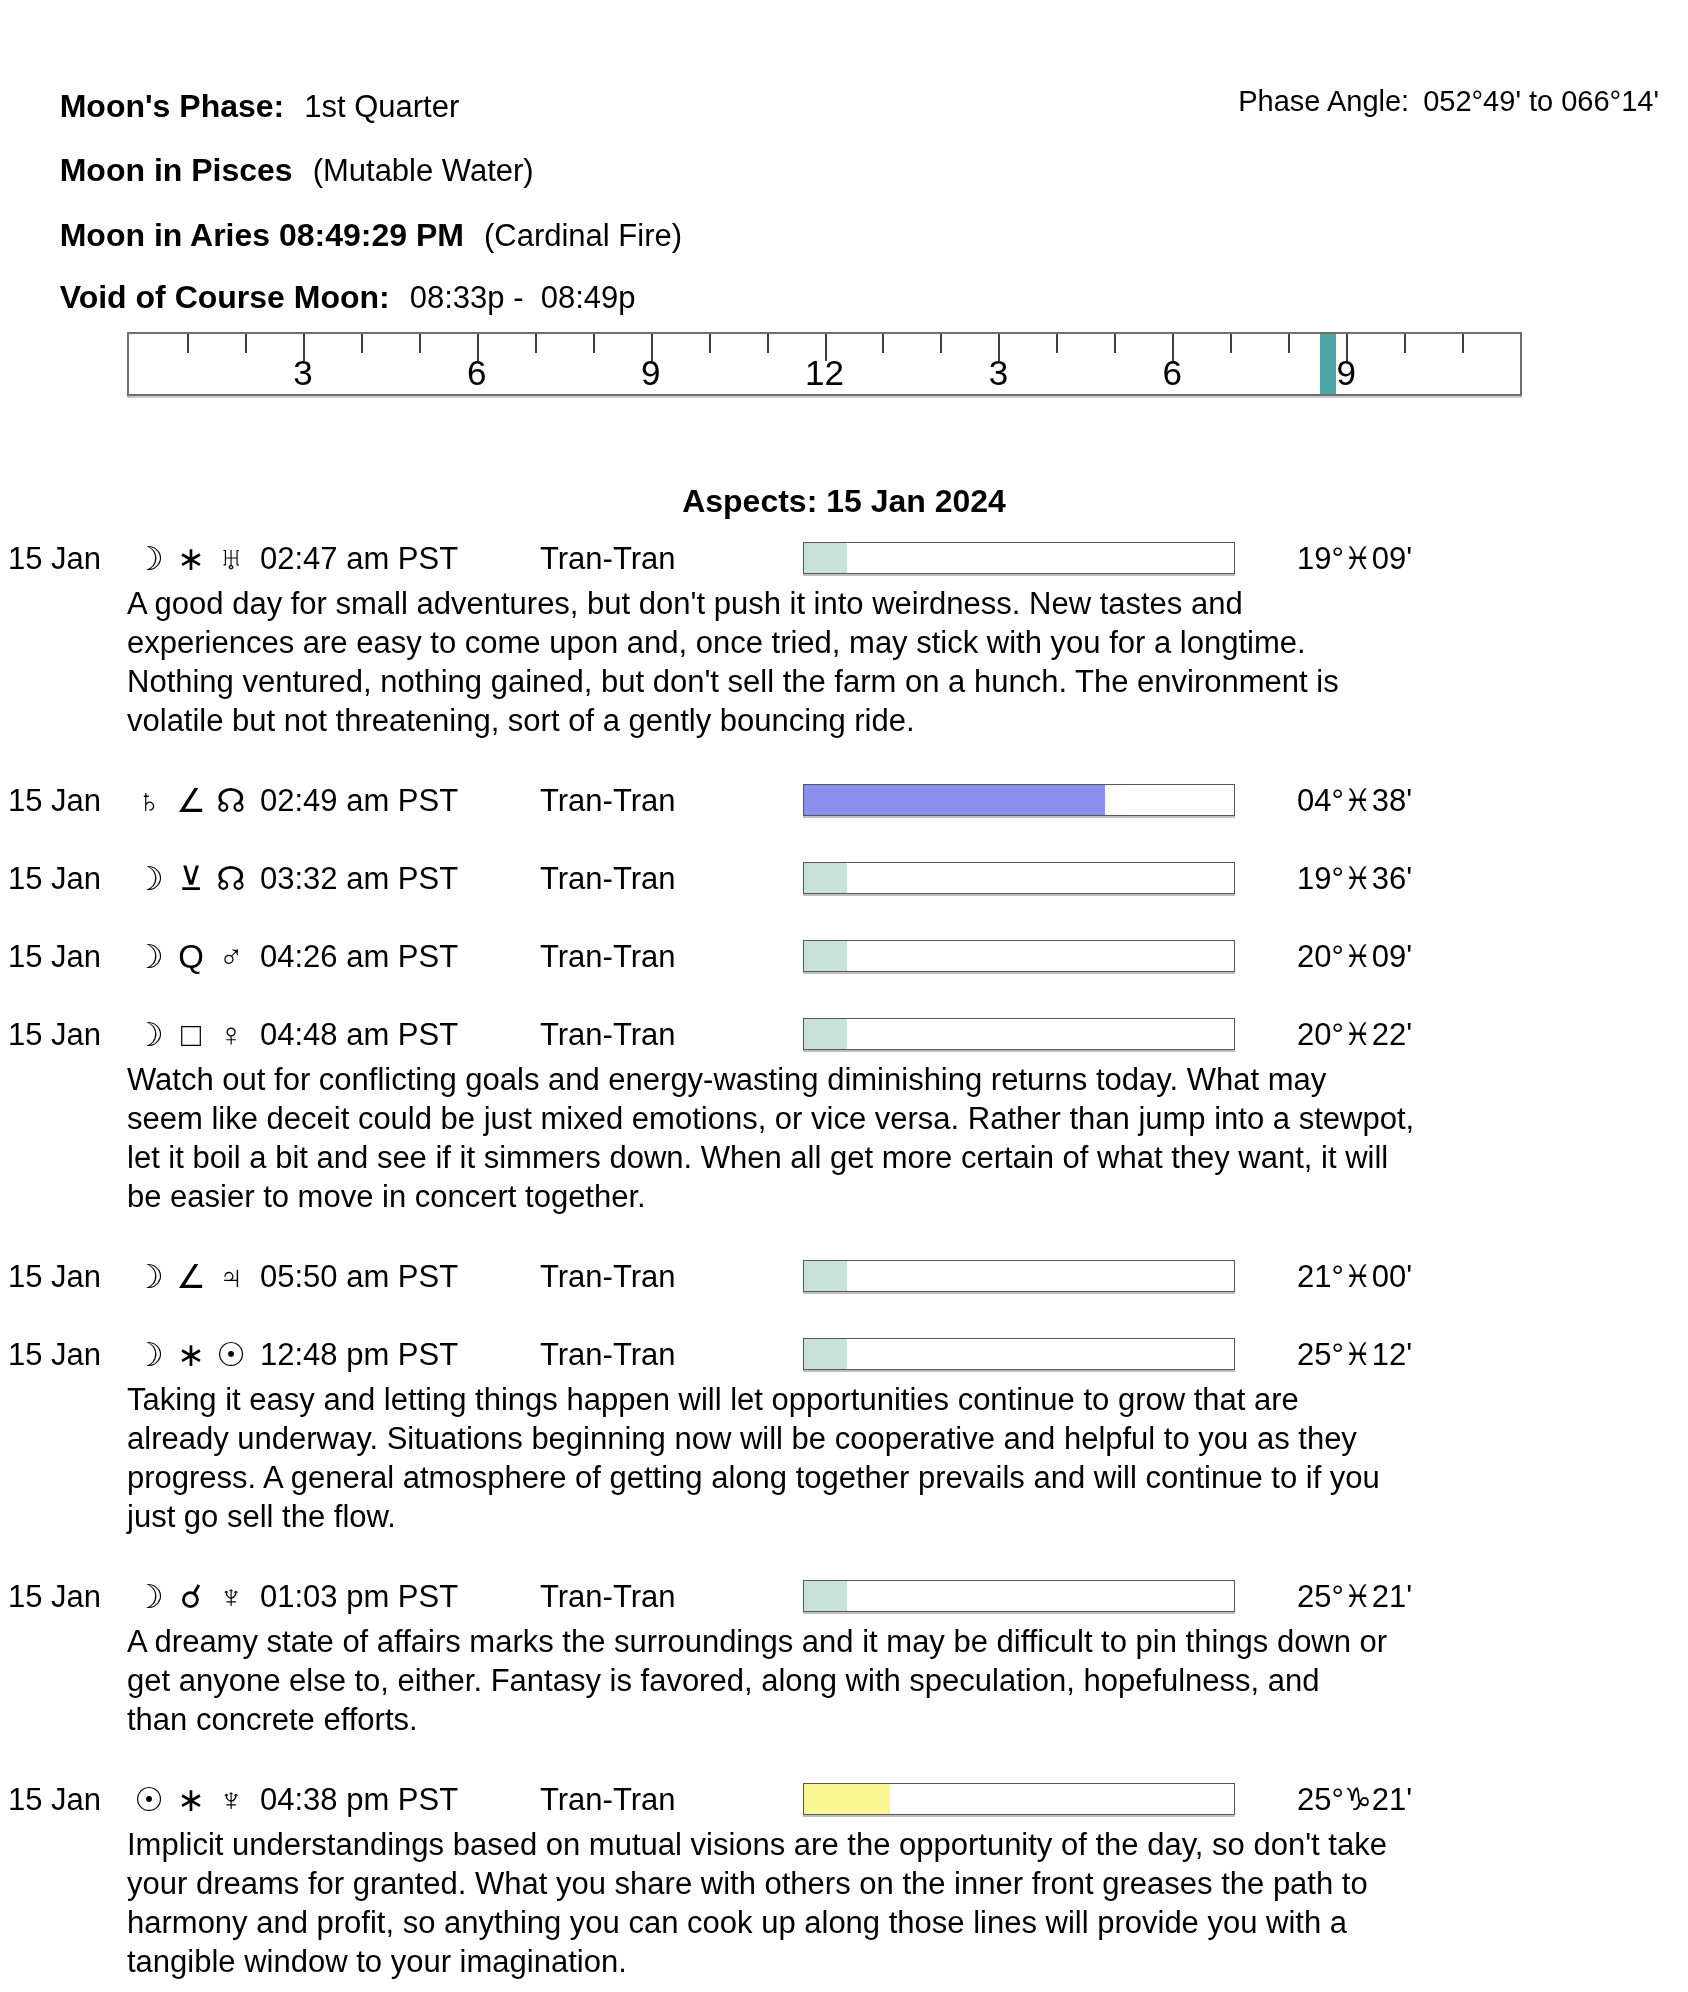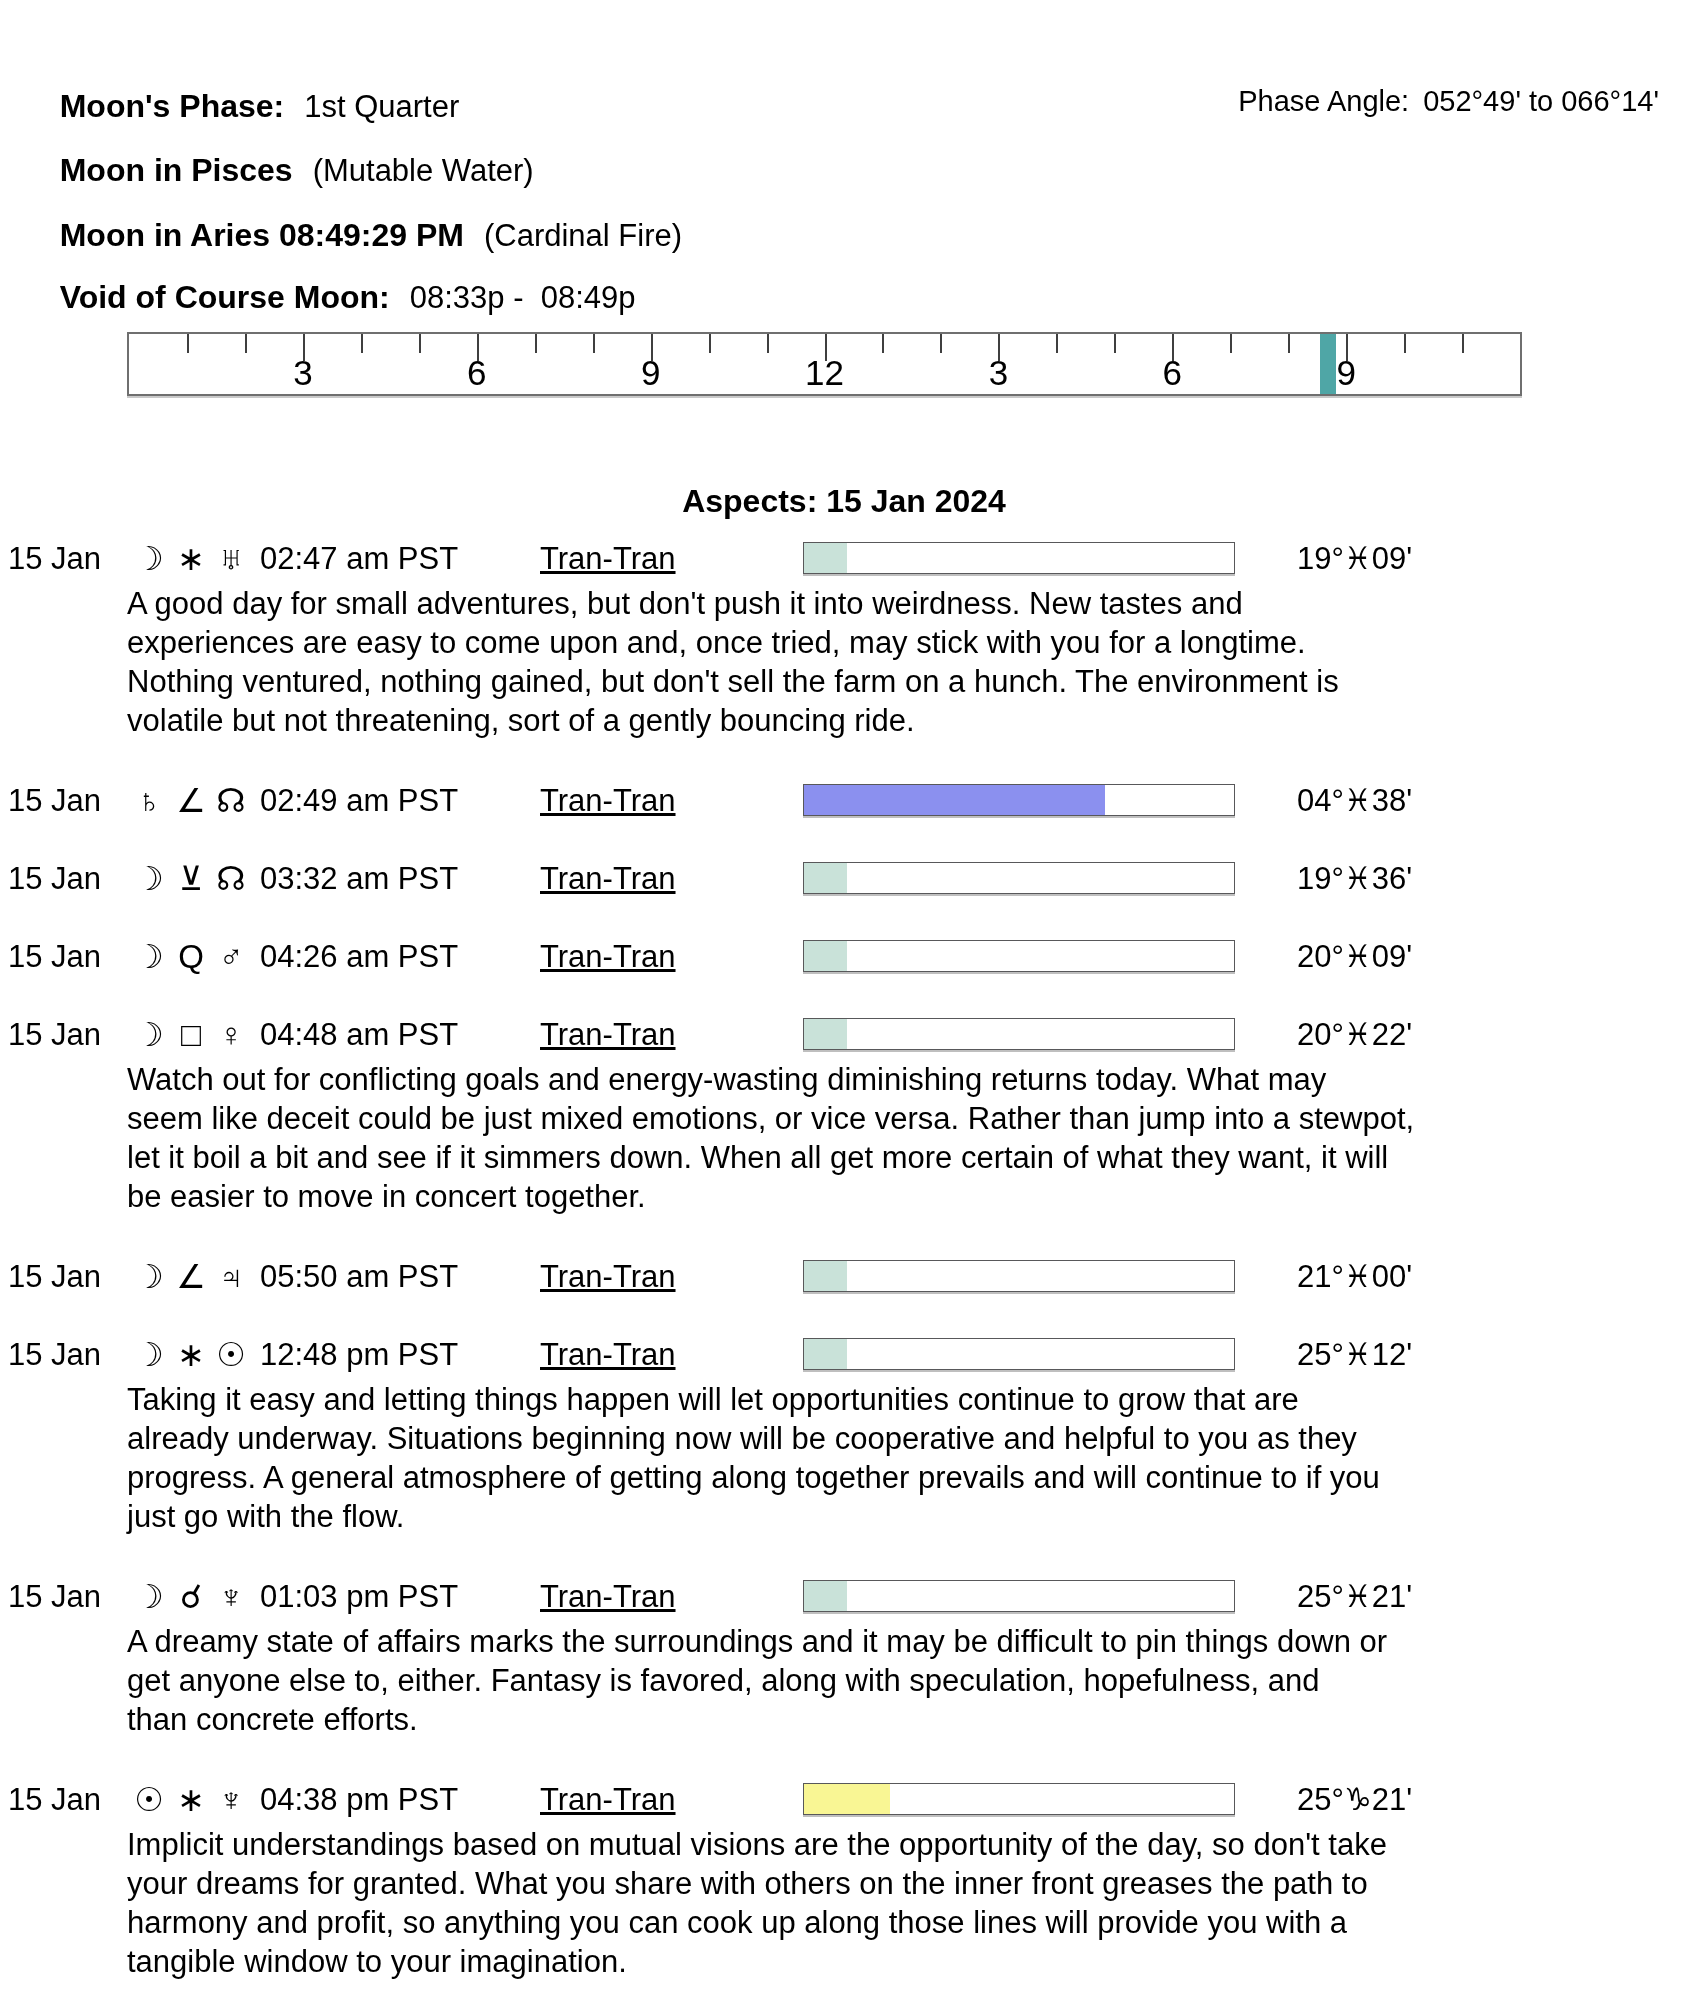--- a/index.html
+++ b/index.html
@@ -27,21 +27,21 @@
   .aspect-block{margin-top:44px;}
   .aspects-list > .aspect-block:first-child{margin-top:22px;}
   .aspect-row{position:relative;height:34px;font-size:31px;line-height:34px;padding-left:17px;}
   .c{position:absolute;top:0;white-space:pre;}
   .c-date{left:8px;}
   .c-g{width:42px;text-align:center;font-size:33px;line-height:34px;}
   .g1{left:128px;}
   .g2{left:170px;}
   .g3{left:210px;}
   .c-time{left:260px;}
-  .c-type{left:540px;text-decoration:underline;}
+  .c-type{left:540px;}
   .c-bar{
     left:803px;top:0px;width:430px;height:30px;background:#fff;
     border:1px solid #58585a;box-shadow:0 2px 0 #bfbfbf;
   }
   .bar-fill{position:absolute;left:0;top:0;bottom:0;}
   .c-degree{left:1297px;}
   .aspect-desc{margin-left:127px;margin-top:8px;}
   .desc-line{font-size:31px;line-height:39px;white-space:pre;}
 </style>
 </head>
@@ -219,21 +219,21 @@
       <span class="c c-type">Tran-Tran</span>
       <span class="c c-bar">
         <span class="bar-fill" style="width: 10%; background: rgb(201, 226, 217);"></span>
       </span>
       <span class="c c-degree">25°♓12'</span>
     </div>
     <div class="aspect-desc">
           <div class="desc-line">Taking it easy and letting things happen will let opportunities continue to grow that are</div>
           <div class="desc-line">already underway. Situations beginning now will be cooperative and helpful to you as they</div>
           <div class="desc-line">progress. A general atmosphere of getting along together prevails and will continue to if you</div>
-          <div class="desc-line">just go with the flow.</div>
+          <div class="desc-line">just go sell the flow.</div>
         </div>
   </div>
 
   <div class="aspect-block">
     <div class="aspect-row">
       <span class="c c-date">15 Jan</span>
       <span class="c c-g g1">☽</span>
       <span class="c c-g g2">☌</span>
       <span class="c c-g g3">♆</span>
       <span class="c c-time">01:03 pm PST</span>

